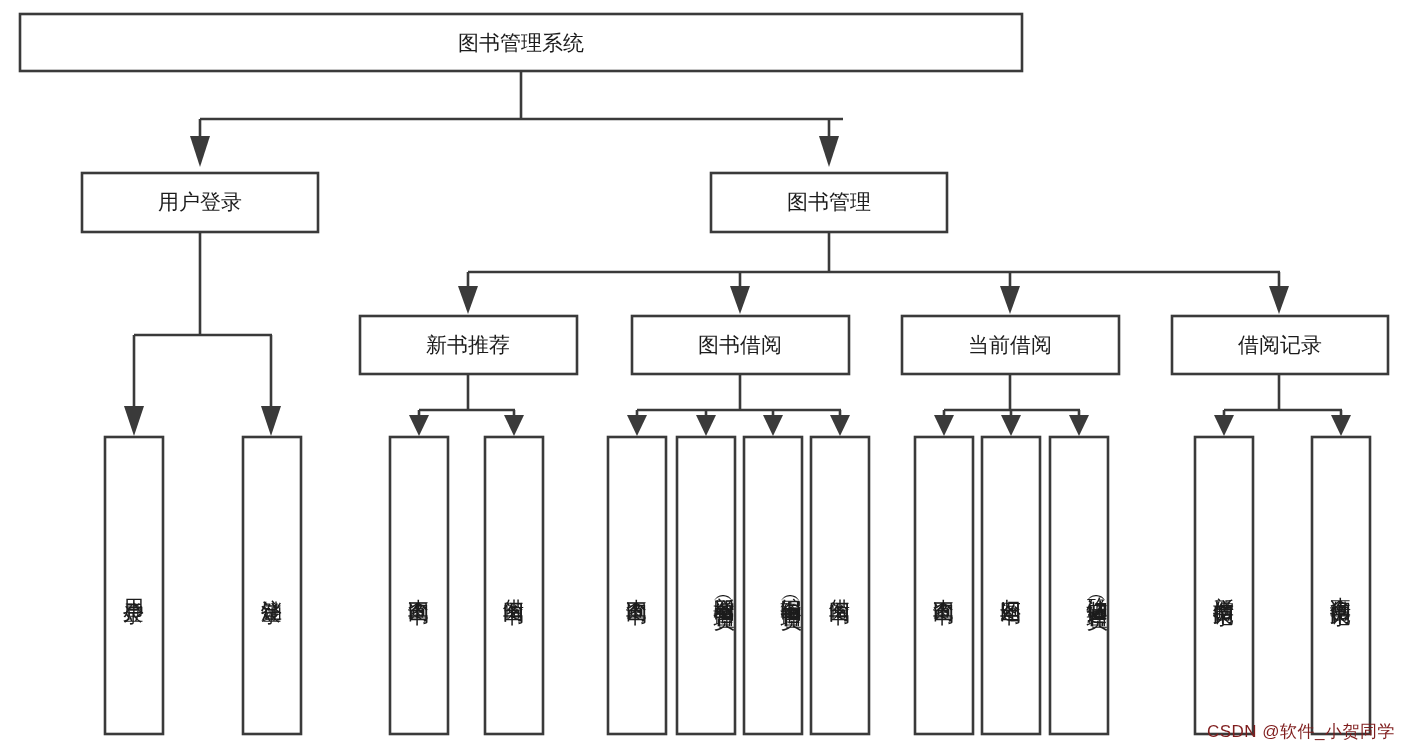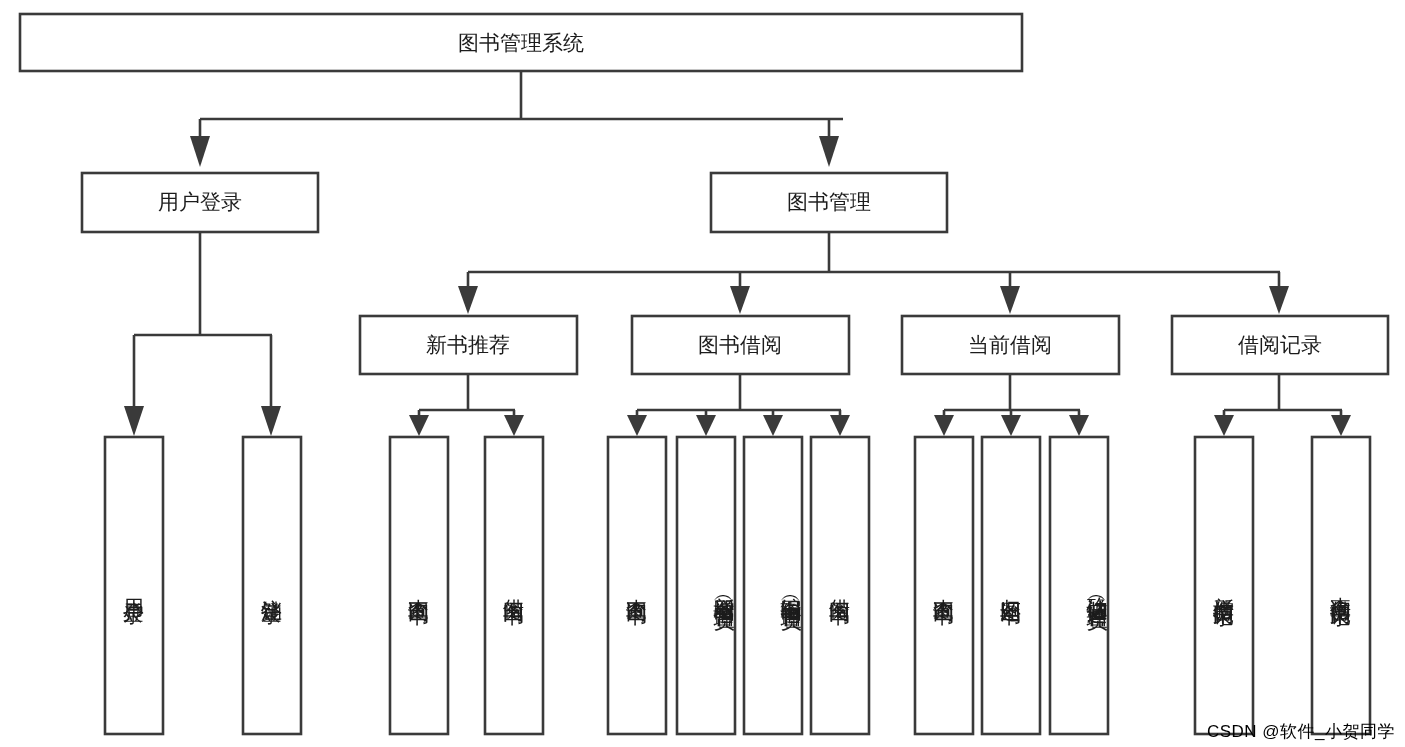--- a/index.html
+++ b/index.html
@@ -65,21 +65,21 @@
   }
   .leaf-label.mid {
     align-items: center;
   }
   .watermark {
     position: absolute;
     right: 10px;
     bottom: 4px;
     font-family: "Liberation Sans", "DejaVu Sans", sans-serif;
     font-size: 17px;
-    color: #000000;
+    color: #7f1d1d;
     letter-spacing: 0.5px;
     white-space: nowrap;
     margin-left: 30px;
   }
 </style>
 </head>
 <body>
 
 <div id="diagram-root">
 

